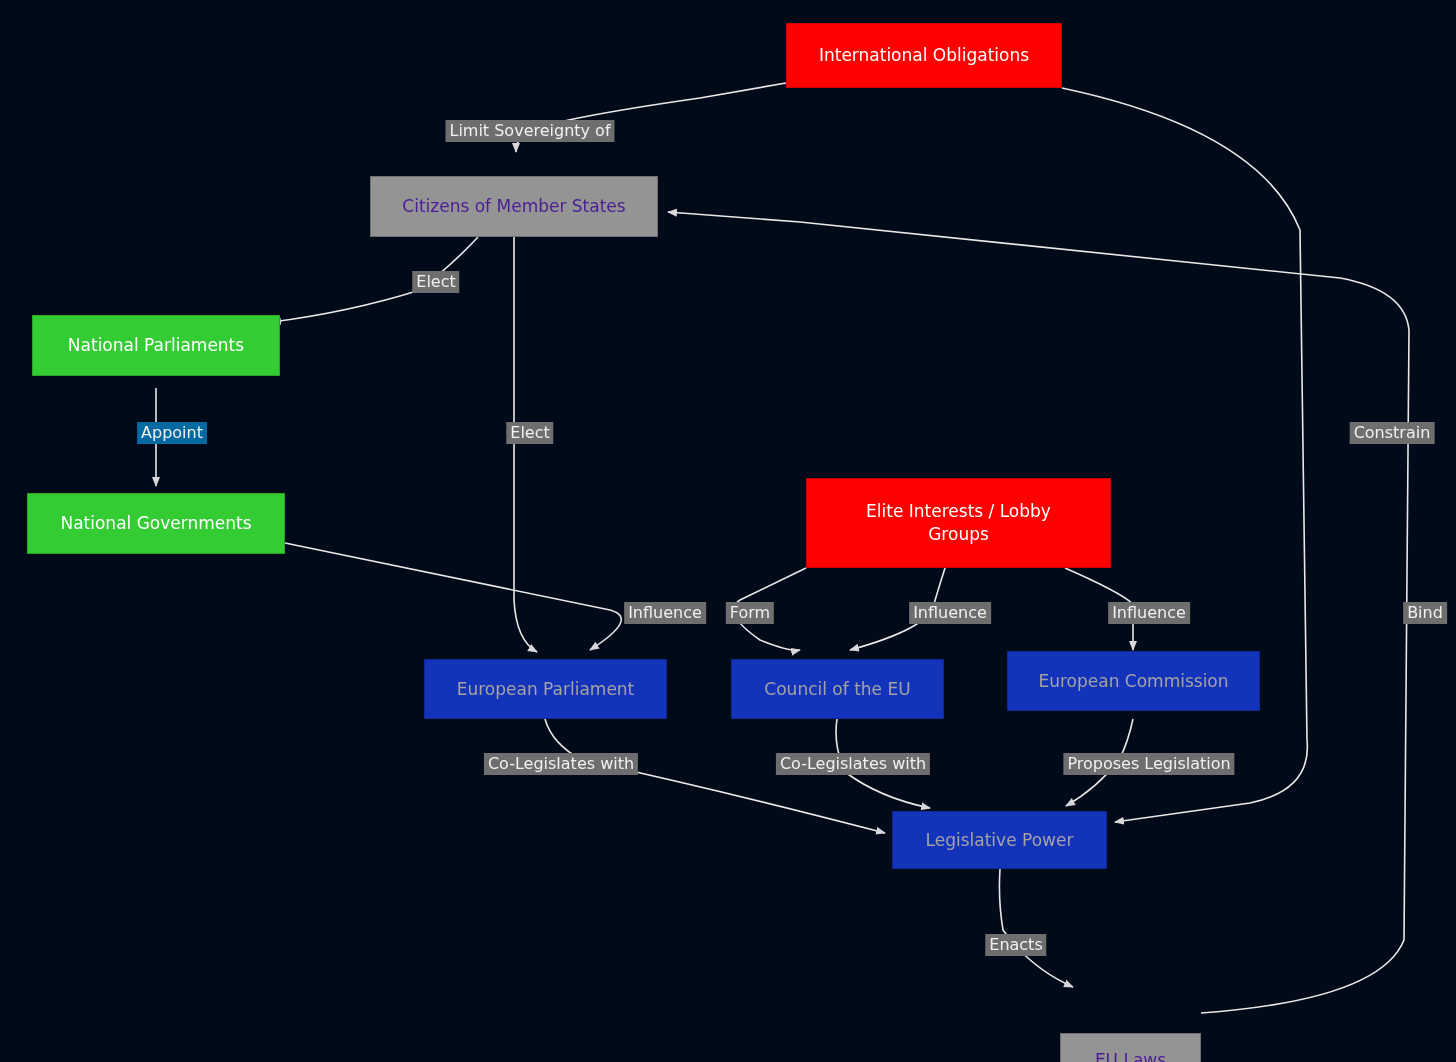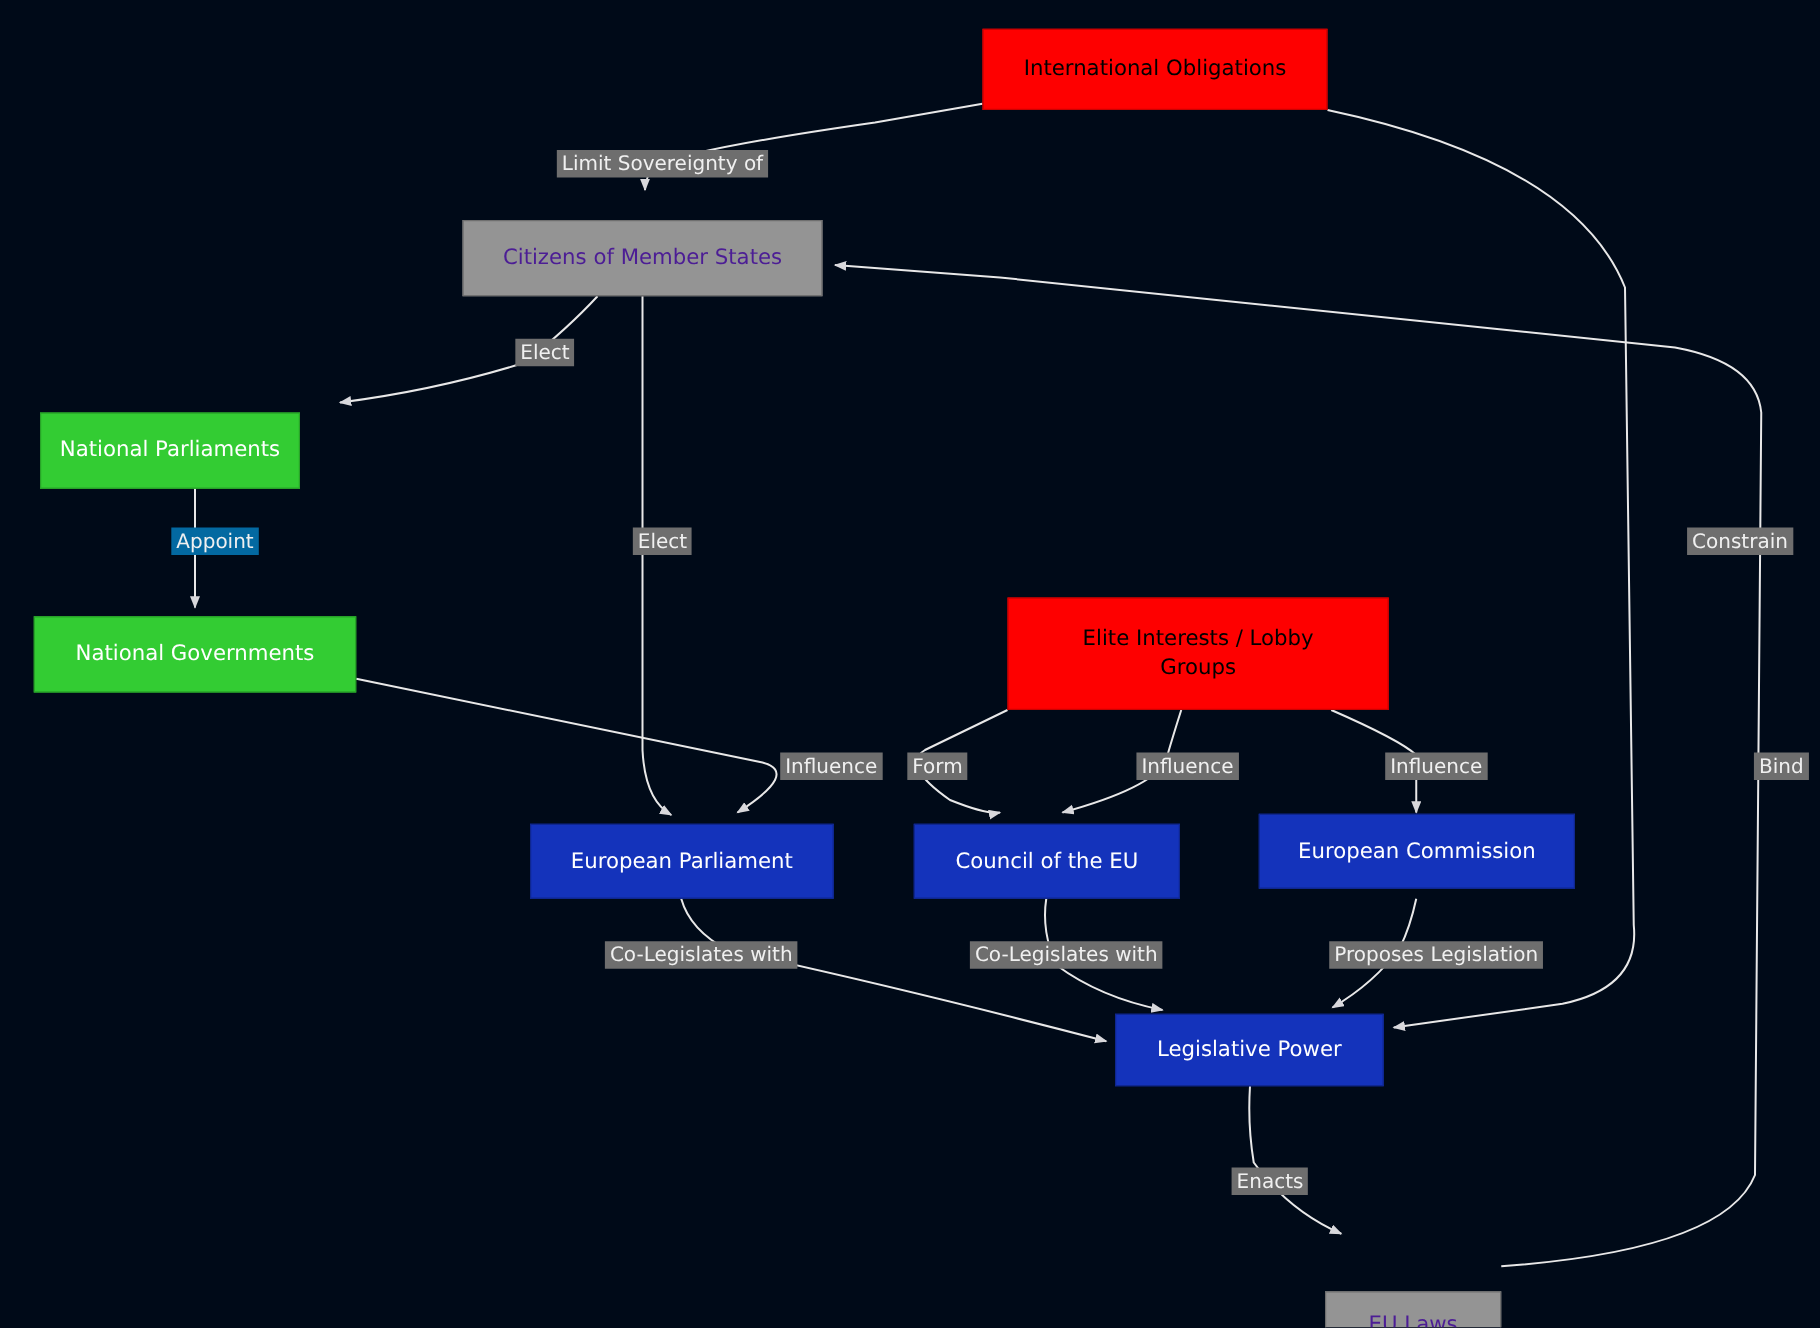--- a/index.html
+++ b/index.html
@@ -31,22 +31,22 @@
     text-align: center;
     line-height: 1.35;
     font-size: 17px;
     color: #ffffff;
     border-style: solid;
     border-width: 1px;
     white-space: pre-line;
   }
   .node.gray  { background:#949494; border-color:#6f6f6f; color:#4c1d95; }
   .node.green { background:#33cc33; border-color:#28a428; color:#ffffff; }
-  .node.red   { background:#fe0000; border-color:#cc0000; color:#000000; }
-  .node.blue  { background:#1433bb; border-color:#0f2790; color:#ffffff; }
+  .node.red   { background:#fe0000; border-color:#cc0000; color:#ffffff; }
+  .node.blue  { background:#1433bb; border-color:#0f2790; color:#a3a3a3; }
 
   .edge-label {
     position: absolute;
     box-sizing: border-box;
     background: #6e6e6e;
     color: #f0f0f0;
     font-size: 16px;
     line-height: 20px;
     padding: 1px 4px;
     white-space: nowrap;
@@ -79,21 +79,21 @@
         <path d="M 837 719 Q 833 745 845 772 Q 880 798 930 808" fill="none" stroke="#e8e8e8" stroke-width="1.6" marker-end="url(#arrow)"></path>
         <path d="M 1133 719 Q 1128 742 1120 758 Q 1100 786 1066 806" fill="none" stroke="#e8e8e8" stroke-width="1.6" marker-end="url(#arrow)"></path>
         <path d="M 1000 869 Q 998 900 1003 930 Q 1030 968 1073 987" fill="none" stroke="#e8e8e8" stroke-width="1.6" marker-end="url(#arrow)"></path>
         <path d="M 1201 1013 Q 1380 1000 1404 940 L 1409 330 Q 1405 290 1340 278 L 800 222 Q 720 216 668 212" fill="none" stroke="#e8e8e8" stroke-width="1.6" marker-end="url(#arrow)"></path>
       </g>
   </svg>
 
   <div id="nodes">
       <div class="node red" style="left: 786px; top: 23px; width: 276px; height: 65px;">International Obligations</div>
       <div class="node gray" style="left: 370px; top: 176px; width: 288px; height: 61px;">Citizens of Member States</div>
-      <div class="node green" style="left: 32px; top: 330px; width: 208px; height: 61px;">National Parliaments</div>
+      <div class="node green" style="left: 32px; top: 315px; width: 248px; height: 61px;">National Parliaments</div>
       <div class="node green" style="left: 27px; top: 493px; width: 258px; height: 61px;">National Governments</div>
       <div class="node red" style="left: 806px; top: 478px; width: 305px; height: 90px;">Elite Interests / Lobby
 Groups</div>
       <div class="node blue" style="left: 424px; top: 659px; width: 243px; height: 60px;">European Parliament</div>
       <div class="node blue" style="left: 731px; top: 659px; width: 213px; height: 60px;">Council of the EU</div>
       <div class="node blue" style="left: 1007px; top: 651px; width: 253px; height: 60px;">European Commission</div>
       <div class="node blue" style="left: 892px; top: 811px; width: 215px; height: 58px;">Legislative Power</div>
       <div class="node gray" style="left: 1060px; top: 993px; width: 141px; height: 55px; margin-top: 40px;">EU Laws</div>
     </div>
   <div id="labels">

